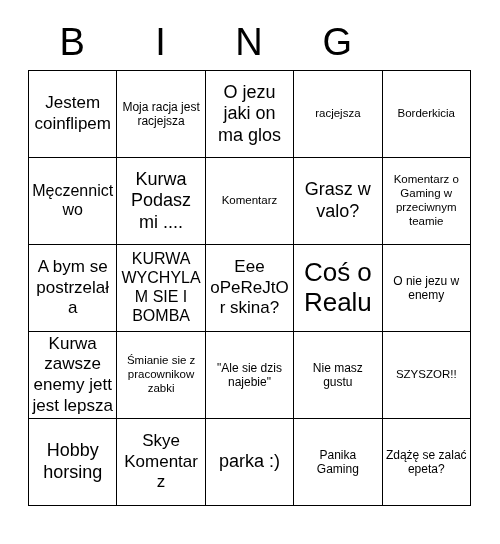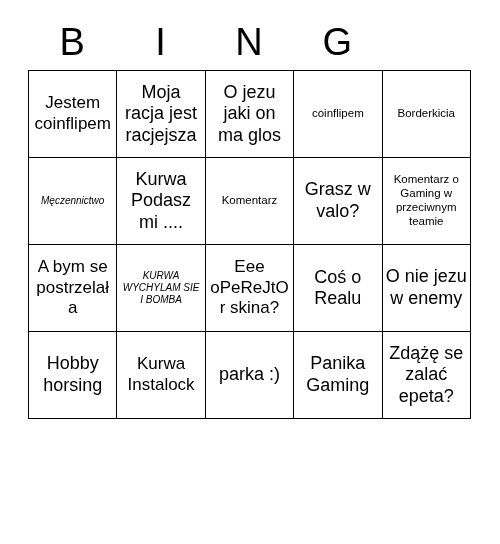--- a/index.html
+++ b/index.html
@@ -56,66 +56,73 @@
     vertical-align: middle;
     padding: 1px 3px;
     box-sizing: border-box;
     color: #000000;
     background: #ffffff;
     overflow: hidden;
     word-wrap: break-word;
   }
 
   
-  .fs-xs   { font-size: 10px; line-height: 1.18; font-style: italic; }
+  .fs-xs   { font-size: 16px; line-height: 1.18; }
   .fs-sm   { font-size: 11.5px; line-height: 1.2; }
   .fs-md   { font-size: 17px; line-height: 1.22; }
-  .fs-lg   { font-size: 18px;   line-height: 1.2; }
+  .fs-lg   { font-size: 12px;   line-height: 1.2; }
   .fs-xl   { font-size: 18px;   line-height: 1.2; }
-  .fs-xxl  { font-size: 18px;   line-height: 1.15; }
+  .fs-xxl  { font-size: 26px;   line-height: 1.15; }
 </style>
 </head>
 <body>
 
 <div id="bingo-card">
 
   <div class="header-row">
     <div class="header-cell">B</div>
     <div class="header-cell">I</div>
     <div class="header-cell">N</div>
     <div class="header-cell">G</div>
     <div class="header-cell"></div>
   </div>
 
   <table class="grid">
     <tbody>
       <tr>
         <td class="fs-md">Jestem coinflipem</td>
         <td class="fs-lg">Moja racja jest racjejsza</td>
         <td class="fs-xl">O jezu jaki on ma glos</td>
-        <td class="fs-sm">coinflipem</td>
+        <td class="fs-sm">racjejsza</td>
         <td class="fs-sm">Borderkicia</td>
       </tr>
       <tr>
         <td class="fs-xs">Męczennictwo</td>
         <td class="fs-xl">Kurwa Podasz mi ....</td>
         <td class="fs-sm">Komentarz</td>
         <td class="fs-xl">Grasz w valo?</td>
         <td class="fs-sm">Komentarz o Gaming w przeciwnym teamie</td>
       </tr>
       <tr>
         <td class="fs-md">A bym se postrzelała</td>
         <td class="fs-xs">KURWA WYCHYLAM SIE I BOMBA</td>
         <td class="fs-md">Eee oPeReJtOr skina?</td>
         <td class="fs-xxl">Coś o Realu</td>
         <td class="fs-lg">O nie jezu w enemy</td>
       </tr>
       <tr>
+        <td class="fs-md">Kurwa zawsze enemy jett jest lepsza</td>
+        <td class="fs-sm">Śmianie sie z pracownikow zabki</td>
+        <td class="fs-lg">"Ale sie dzis najebie"</td>
+        <td class="fs-lg">Nie masz gustu</td>
+        <td class="fs-sm">SZYSZOR!!</td>
+      </tr>
+      <tr>
         <td class="fs-xl">Hobby horsing</td>
-        <td class="fs-md">Kurwa Instalock</td>
+        <td class="fs-md">Skye Komentarz</td>
         <td class="fs-xl">parka :)</td>
         <td class="fs-lg">Panika Gaming</td>
         <td class="fs-lg">Zdążę se zalać epeta?</td>
       </tr>
     </tbody>
   </table>
 
 </div>
 
 </body></html>

